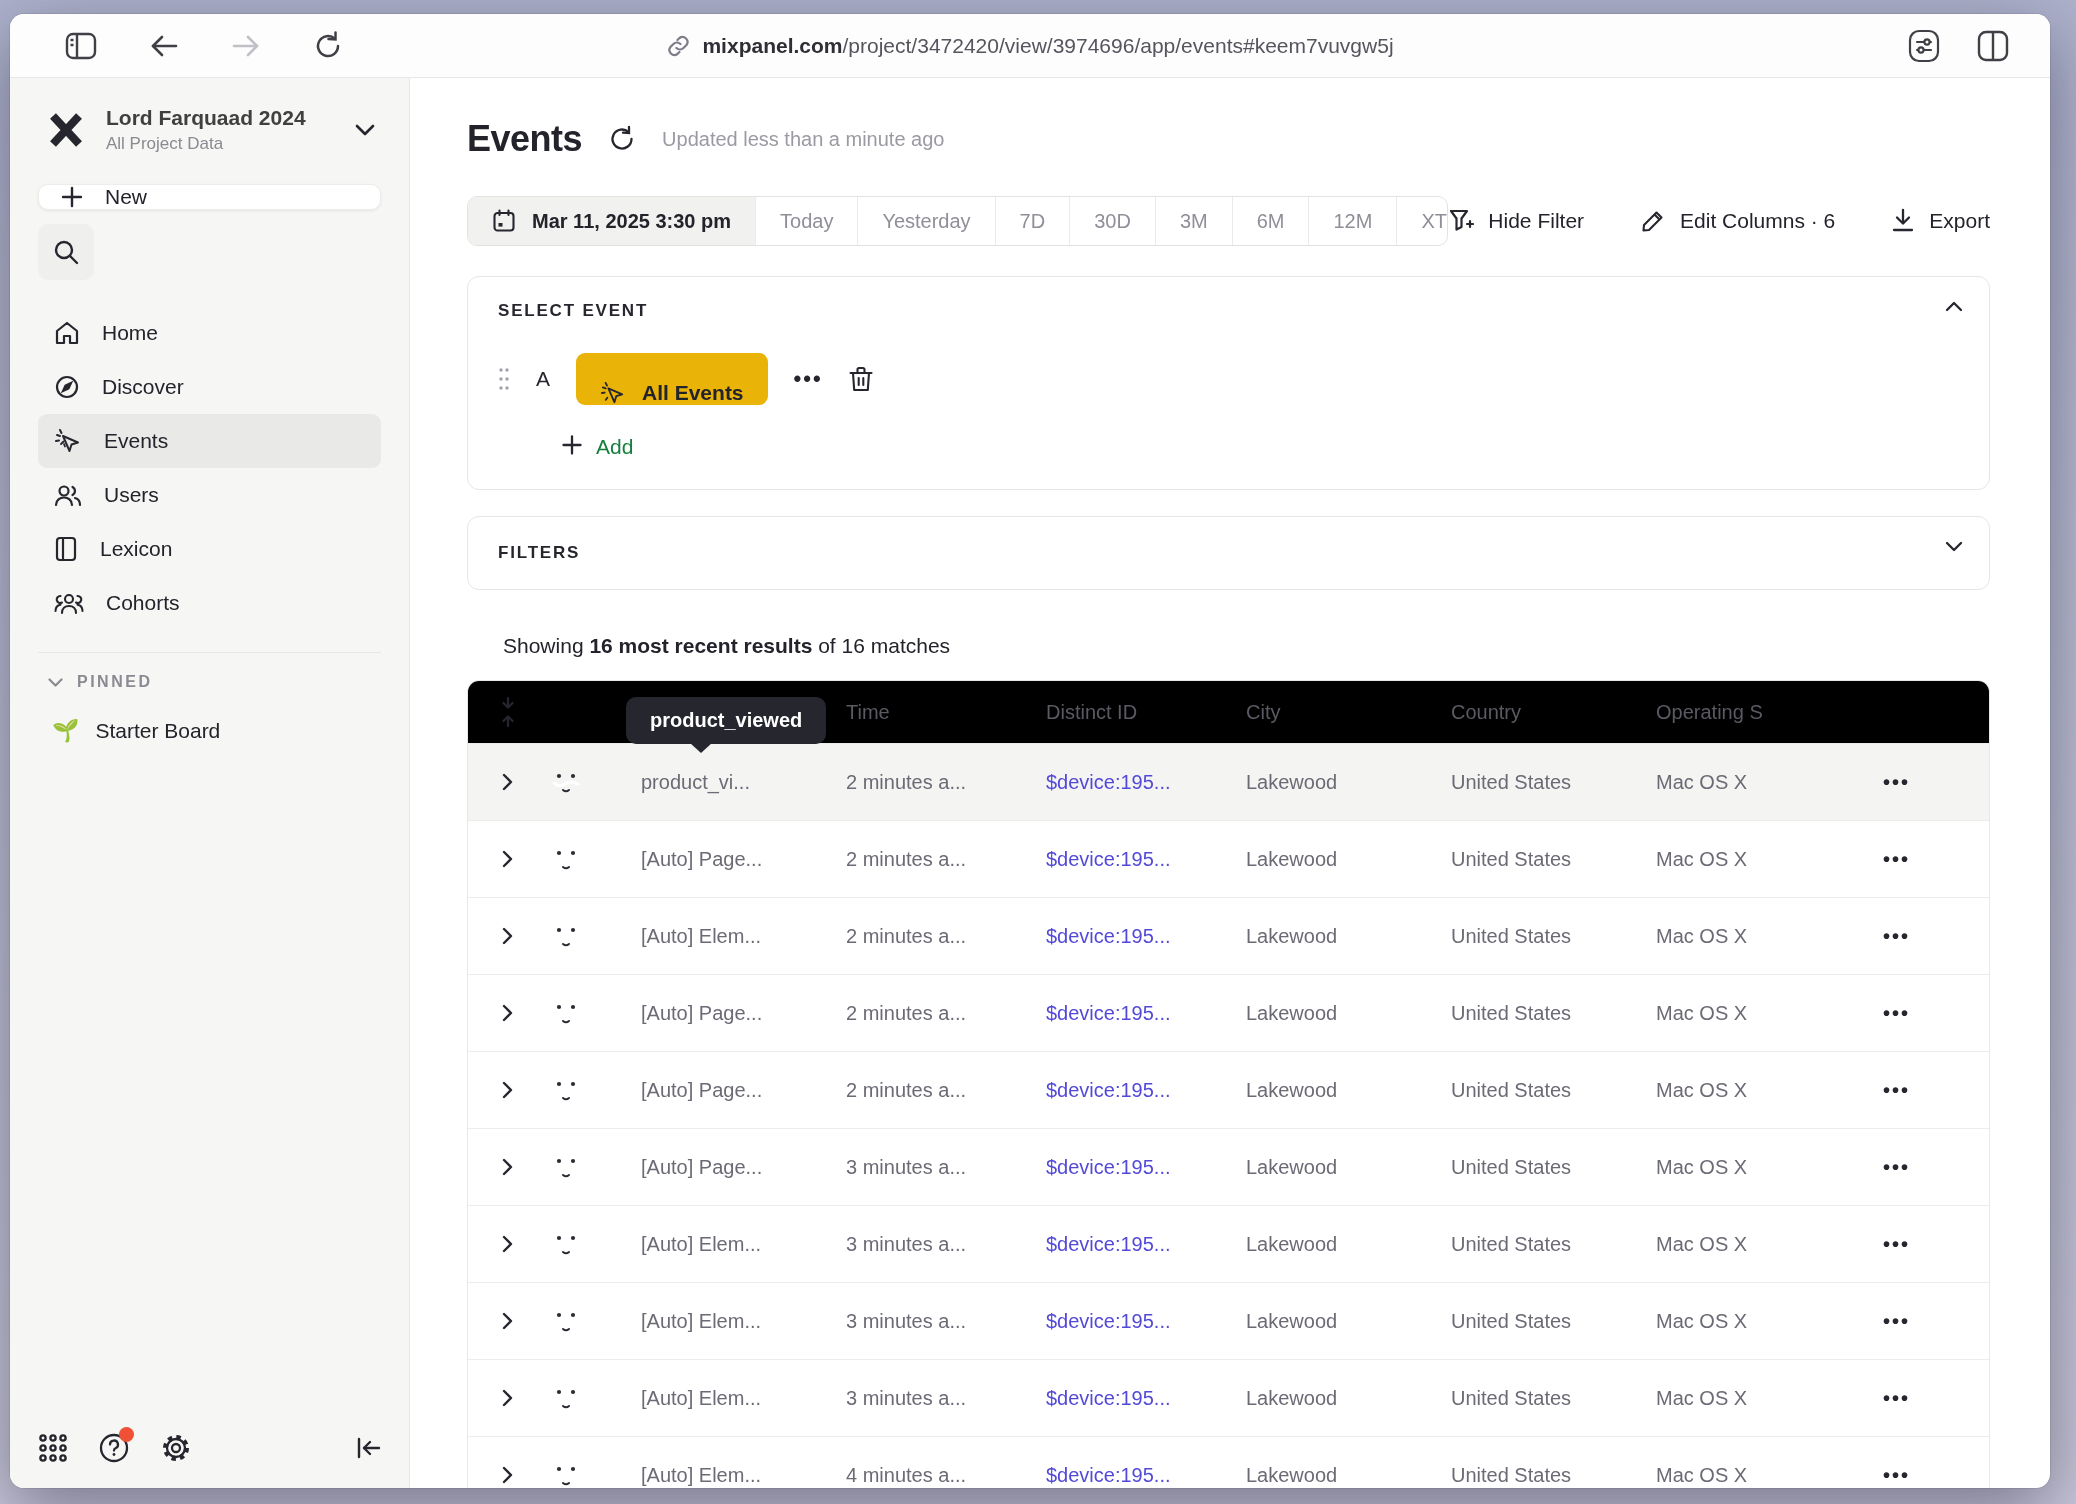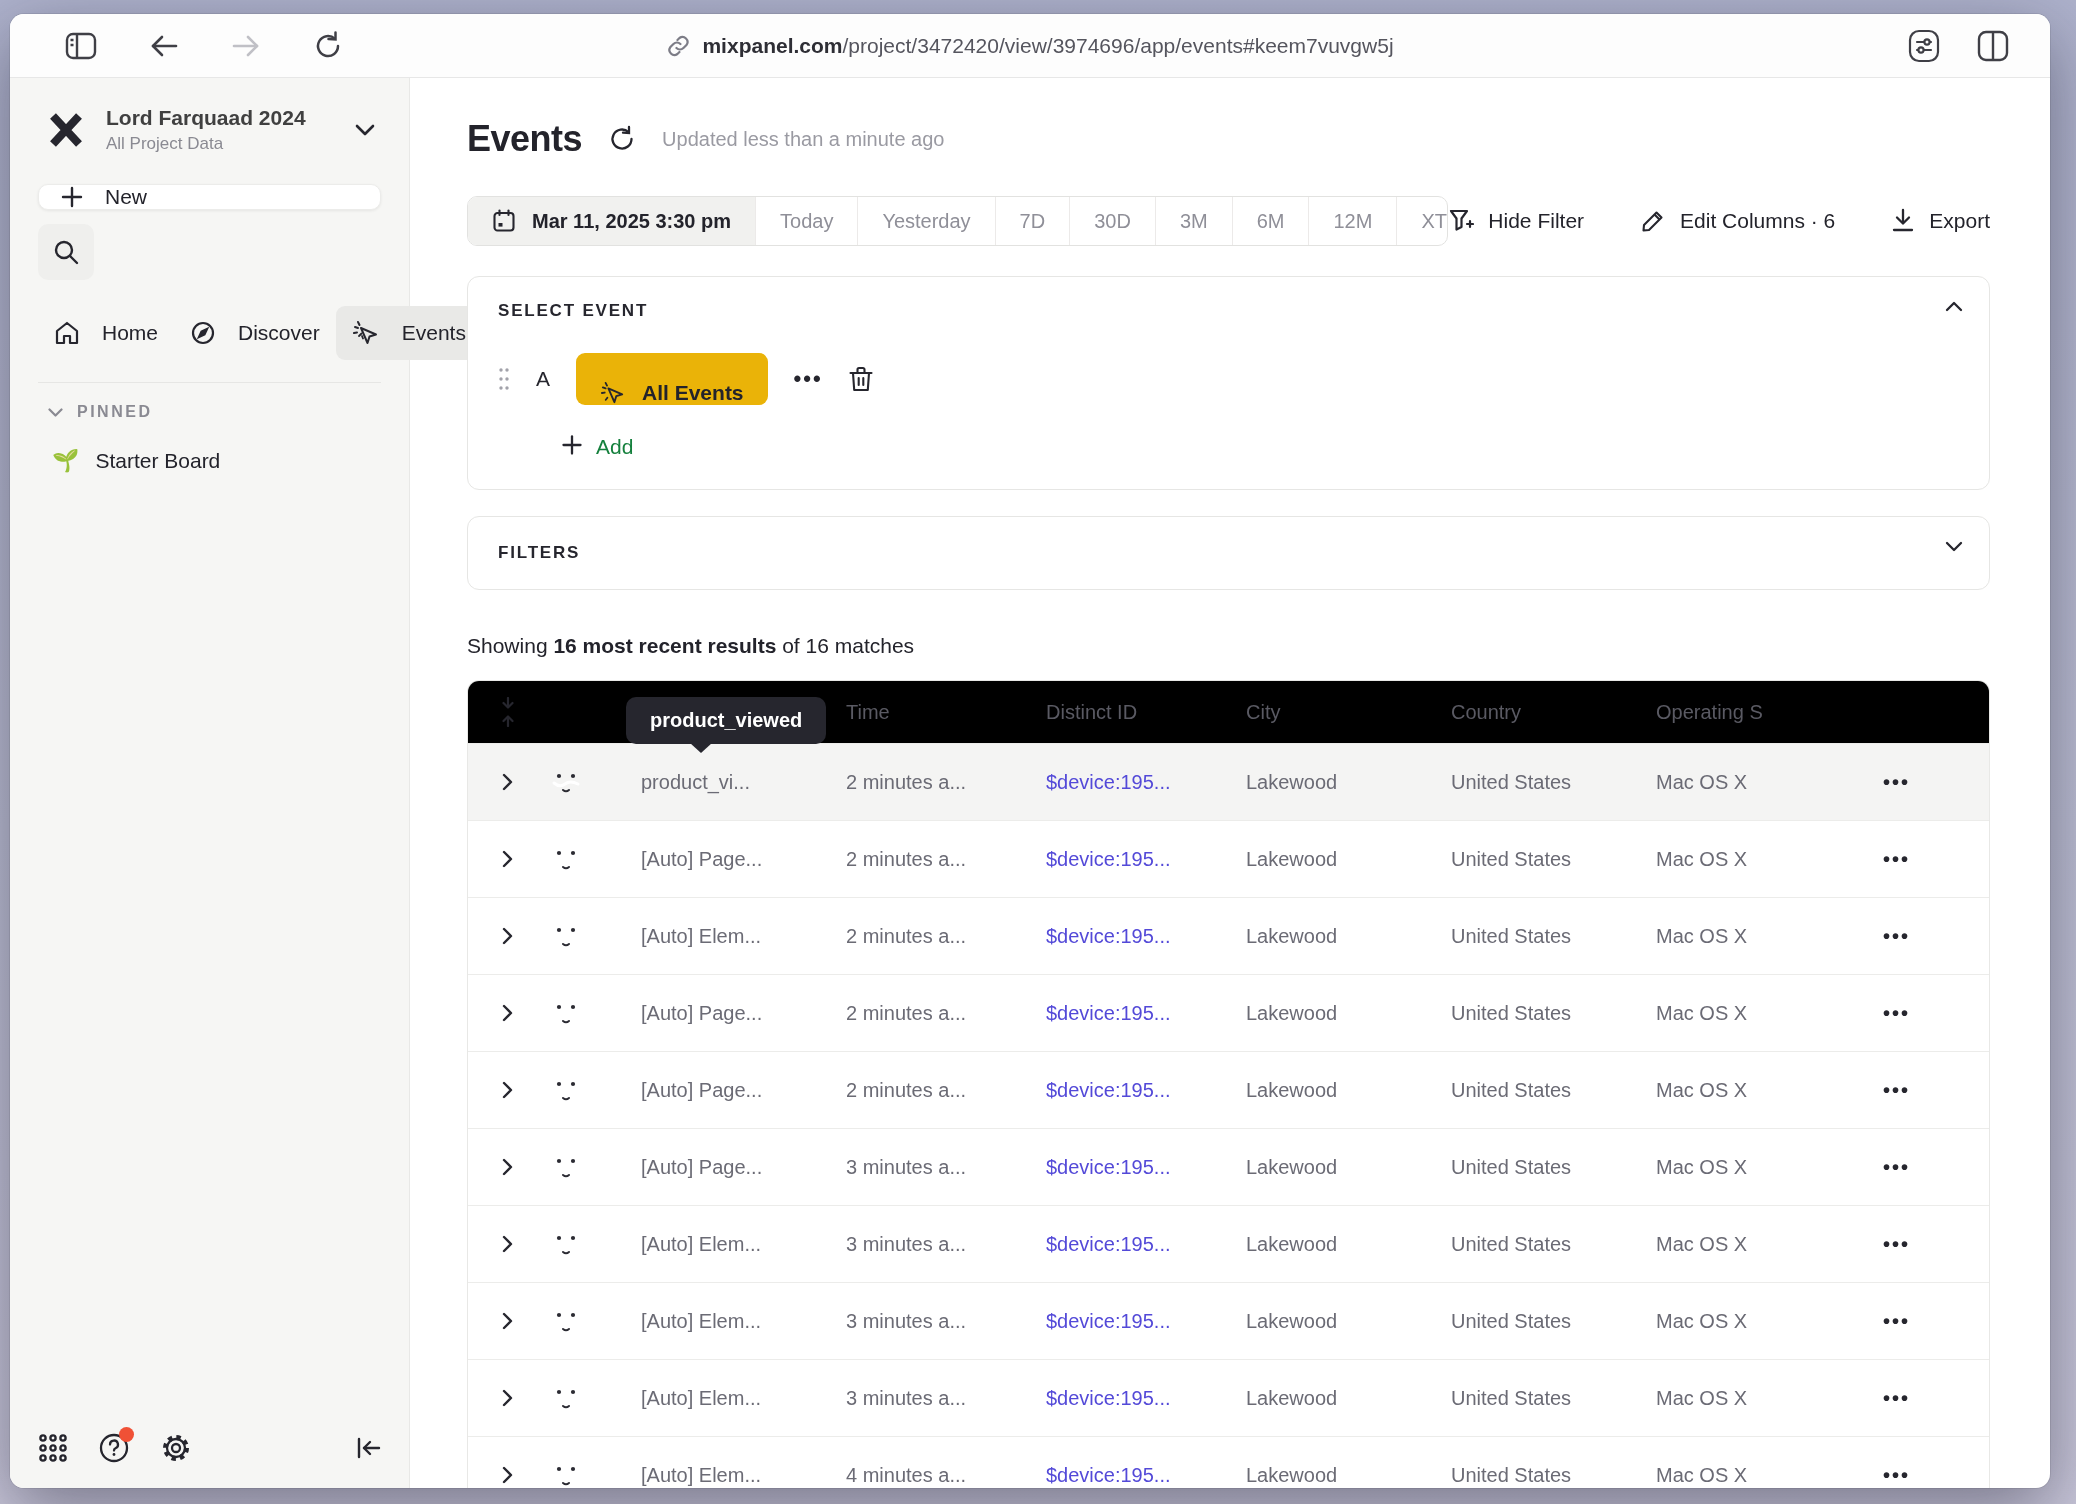--- a/index.html
+++ b/index.html
@@ -42,21 +42,21 @@
   .top-actions { display:flex; gap:14px; margin-top:28px;flex-direction:column; }
   .new-btn {
     flex:1; background:#fff; border:1px solid #ececea; border-radius:10px; height:56px;
     display:flex; align-items:center; gap:22px; padding:0 22px; font-size:21px; color:#23232b;
     box-shadow:0 1px 3px rgba(0,0,0,.07); cursor:pointer;
   }
   .search-btn {
     width:56px; height:56px; border-radius:10px; background:#efefed;
     display:flex; align-items:center; justify-content:center; cursor:pointer;
   }
-  .nav-list { margin-top:26px; display:flex; }
+  .nav-list { margin-top:26px; display:flex; flex-direction:column; }
   .nav-item {
     display:flex; align-items:center; gap:22px; height:54px; padding:0 16px;
     border-radius:9px; font-size:21px; color:#23232b; cursor:pointer;
   }
   .nav-item.active { background:#e9e9e7; }
   .side-divider { height:1px; background:#e6e6e4; margin:22px 0 20px 0; }
   .pinned-head { display:flex; align-items:center; gap:14px; padding:0 10px; color:#8a8a92;
     font-size:16px; font-weight:700; letter-spacing:2.5px; cursor:pointer;}
   .pinned-item { display:flex; align-items:center; gap:16px; height:52px; padding:0 14px;
     margin-top:14px; border-radius:9px; font-size:21px; color:#23232b; cursor:pointer;}
@@ -90,21 +90,21 @@
   .card-title { font-size:17px; font-weight:700; letter-spacing:1.8px; color:#26262e; }
   .card-chevron { position:absolute; right:26px; top:24px; cursor:pointer;}
   .event-row { display:flex; align-items:center; margin-top:32px; gap:26px; }
   .row-letter { font-size:21px; color:#26262e; }
   .event-chip { display:flex; align-items:flex-end; gap:16px; background:#eab308; border-radius:9px;
     height:52px; padding:0 24px; font-size:21px; font-weight:700; color:#23232b; cursor:pointer;}
   .dots-h { font-size:22px; letter-spacing:2px; color:#26262e; cursor:pointer; font-weight:700;}
   .add-btn { display:flex; align-items:flex-start; gap:14px; margin:30px 0 0 64px; font-size:21px; color:#15803d; cursor:pointer; width:fit-content;}
   .filters-card { margin-top:26px; padding:26px 30px; position:relative; }
   
-  .summary { margin-top:44px; font-size:21px; color:#23232b; }
+  .summary { margin-top:44px; font-size:21px; color:#23232b;margin-left:36px; }
   .summary b { font-weight:700; }
   
   .table-card { margin-top:22px; border:1px solid #e8e8e6; border-bottom:none;
     border-radius:12px 12px 0 0; overflow:hidden; flex:1; min-height:0; position:relative; background:#fff;}
   .tgrid { display:grid; grid-template-columns:78px 67px 205px 200px 200px 205px 205px 205px 1fr; align-items:center;}
   .thead { height:62px; background:#000000; color:#5a5a63; font-size:20px; }
   .th { padding-left:28px; }
   .trow { height:77px; border-top:1px solid #ececea; font-size:20px; color:#6b6b75; background:#fff; cursor:pointer;}
   .trow.highlight { background:#f4f4f3; }
   .td { padding-left:28px; white-space:nowrap; overflow:hidden; }

